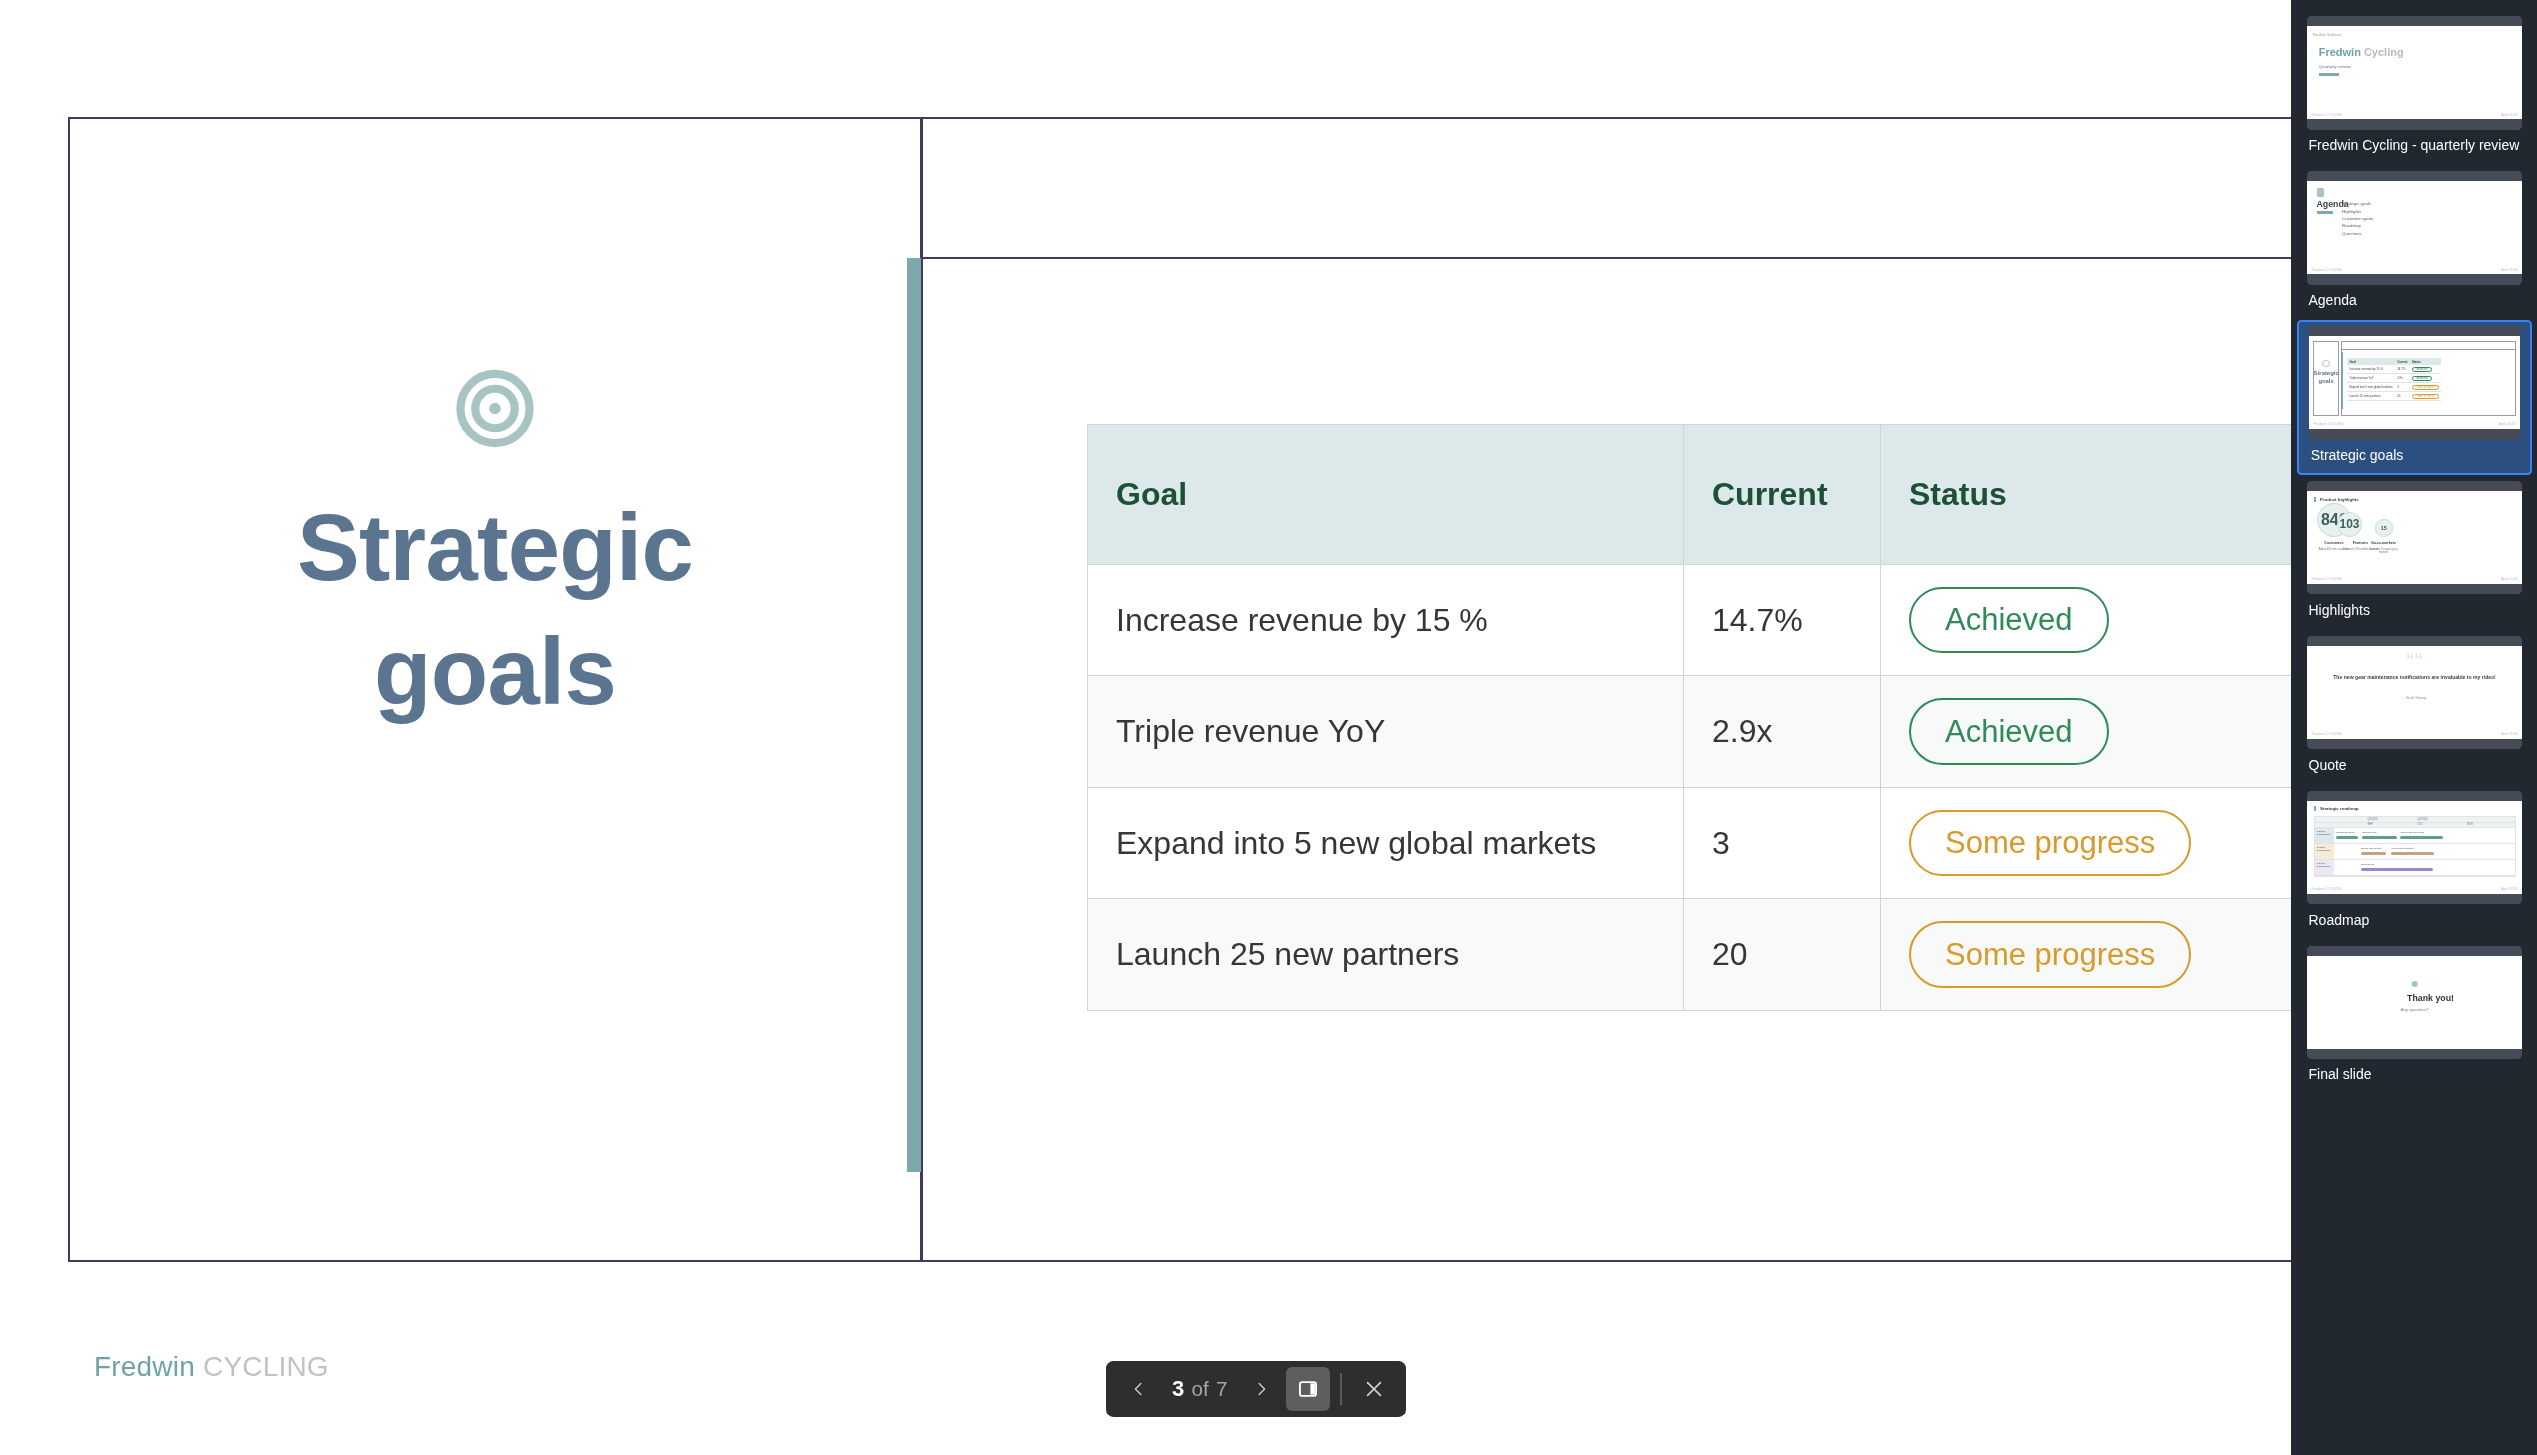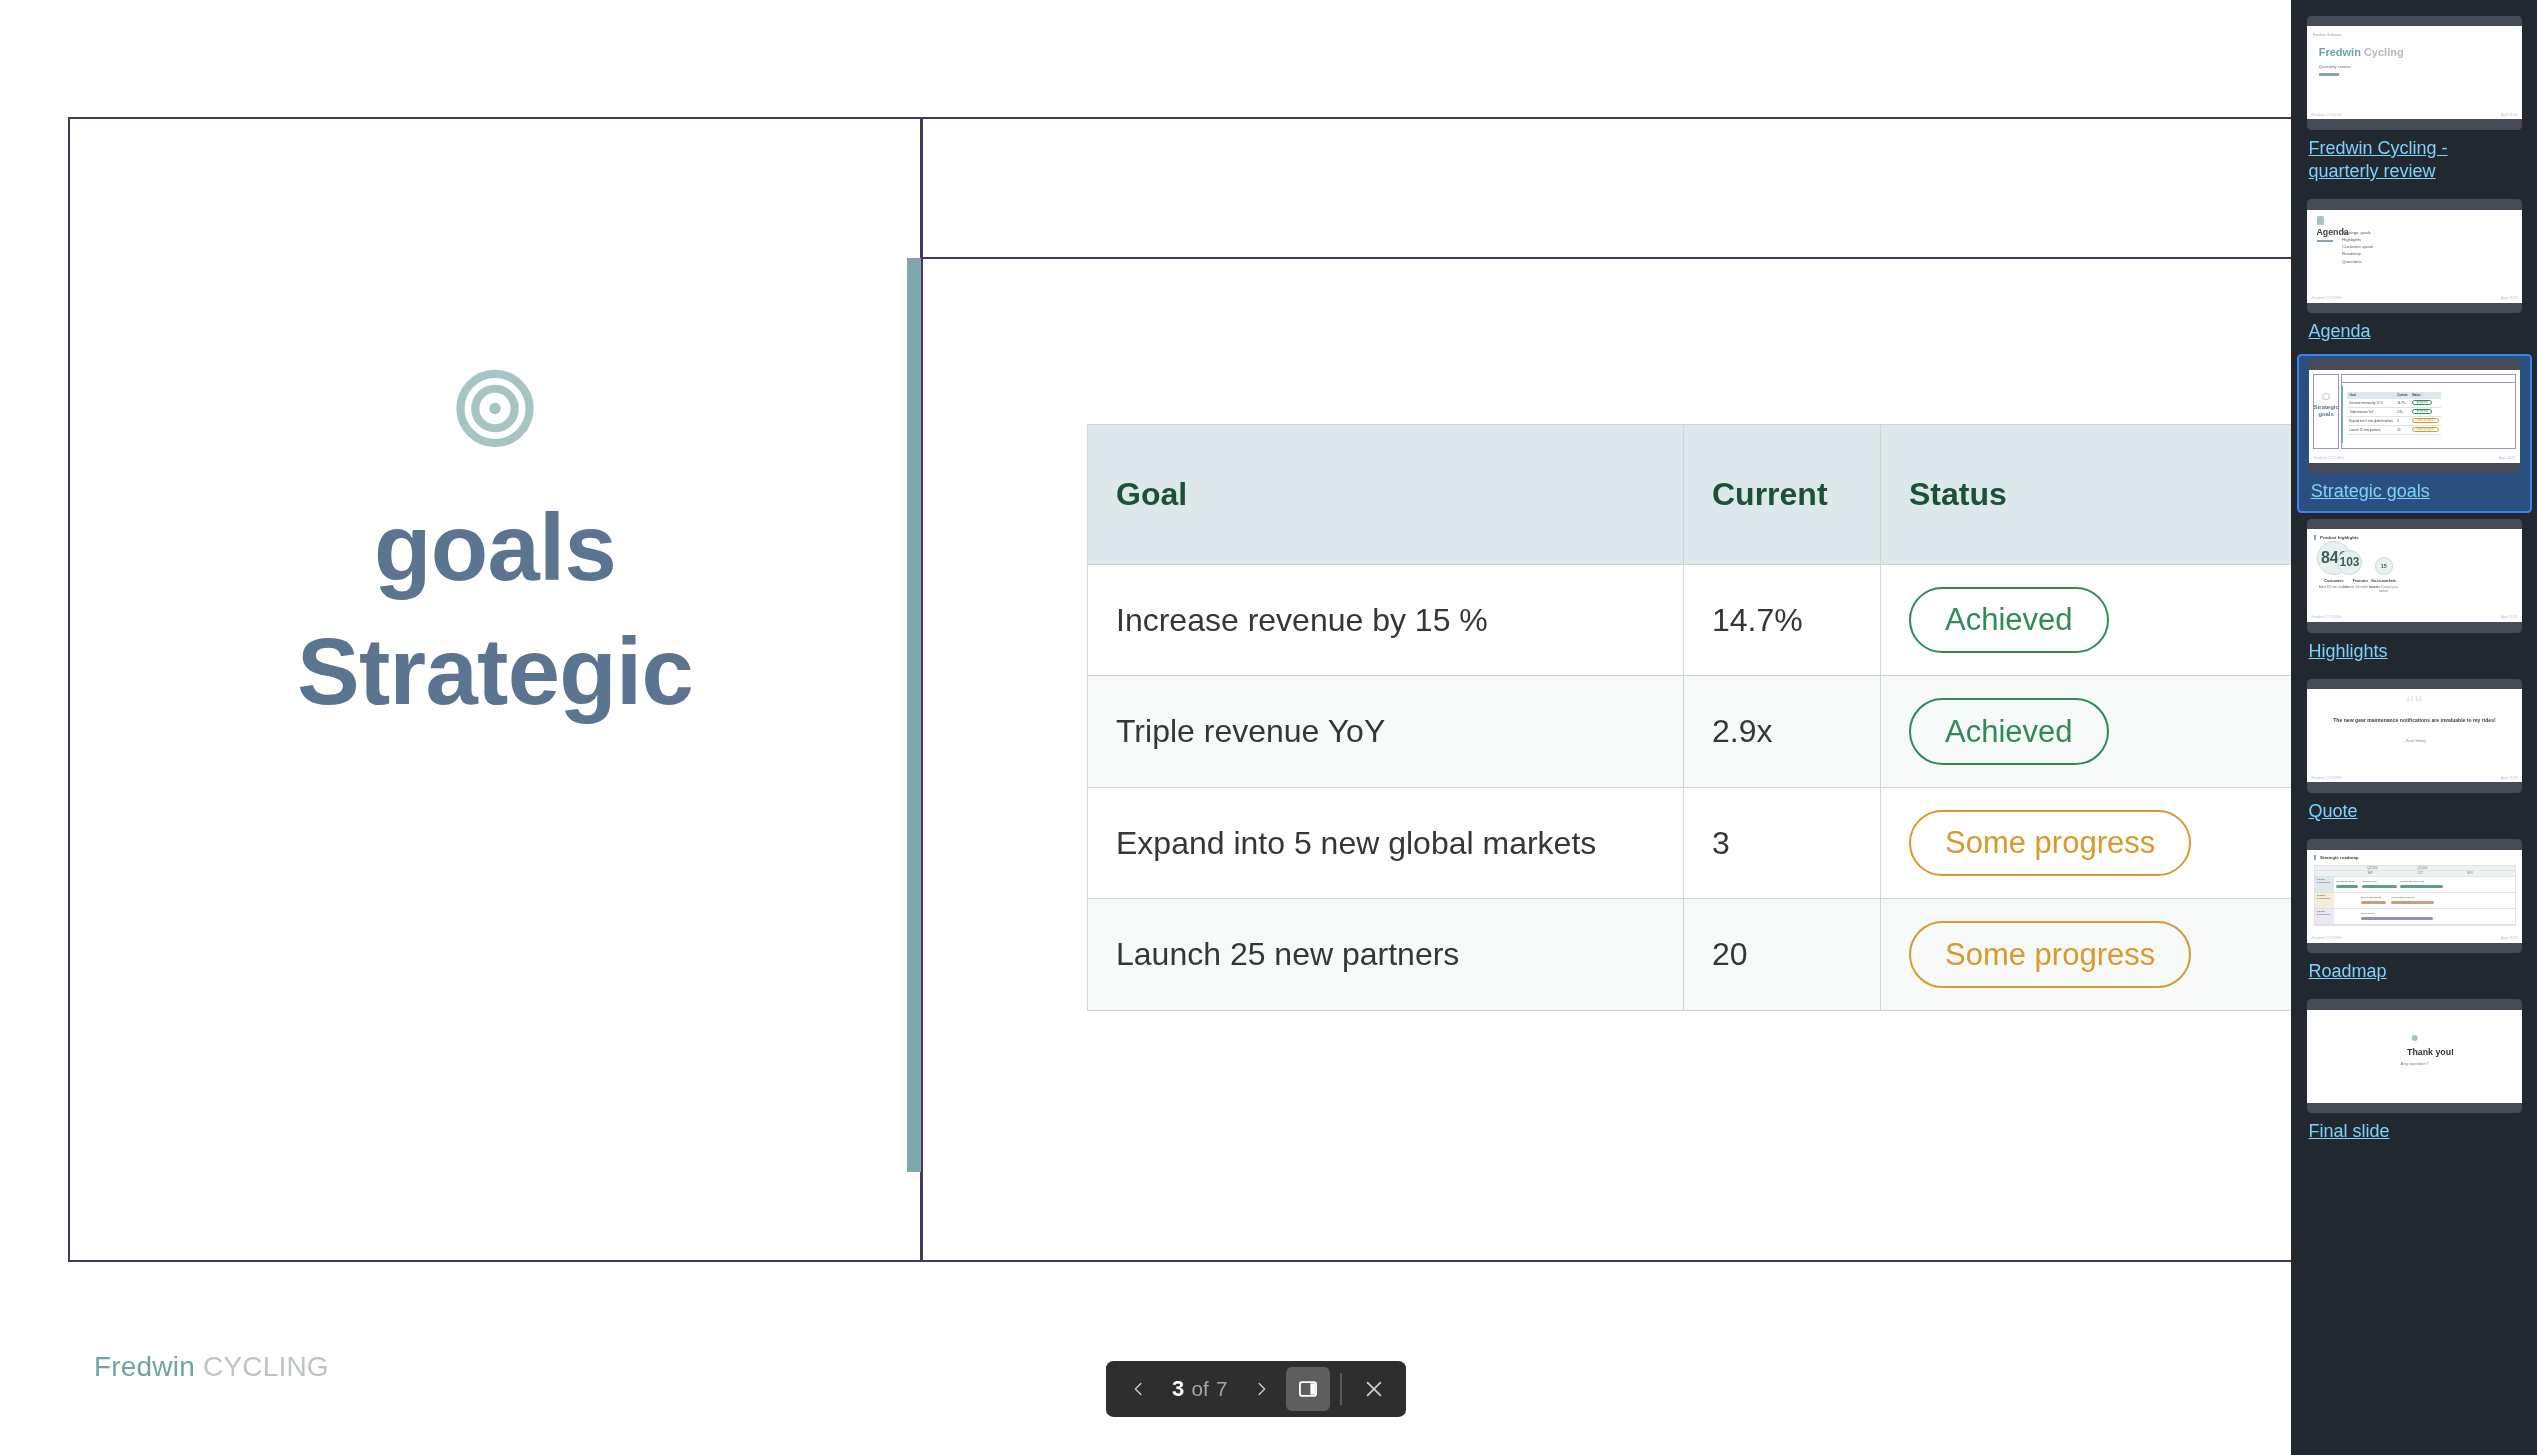--- a/index.html
+++ b/index.html
@@ -196,26 +196,25 @@
   }
   .thumb-page {
     background: #ffffff;
     height: 93px;
     position: relative;
     overflow: hidden;
     font-size: 5.1px;
     color: #555;
   }
   .thumb-label {
-    color: #7dd3fc;
-    font-size: 18px;
+    color: #ffffff;
+    font-size: 14px;
     line-height: 1.28;
     margin-top: 7.3px;
     padding-left: 1.5px;
-    text-decoration: underline;
   }
 
   
   .mini { position: absolute; }
   .mini-ftl { left: 4.4px; bottom: 2.9px; font-size: 3.7px; color: #b9bec2; }
   .mini-ftr { right: 4.4px; bottom: 2.9px; font-size: 3.7px; color: #b9bec2; }
 
   
   .m1-top { left: 5.9px; top: 6.6px; font-size: 3.7px; color: #9aa0a4; }
   .m1-h { left: 11.7px; top: 20px; font-size: 11px; font-weight: bold; }
@@ -280,22 +279,22 @@
 
     <div id="title-panel">
       <span id="target-icon">
         <svg width="79" height="79" viewBox="0 0 48 48">
           <circle cx="24" cy="24" r="21" fill="none" stroke="#a8c4c2" stroke-width="5"></circle>
           <circle cx="24" cy="24" r="12" fill="none" stroke="#a8c4c2" stroke-width="5"></circle>
           <circle cx="24" cy="24" r="3.5" fill="#a8c4c2"></circle>
         </svg>
       </span>
       <div id="slide-title">
+        <div>Strategic</div>
         <div>goals</div>
-        <div>Strategic</div>
       </div>
     </div>
 
     <div id="content-panel">
       <div id="content-header"></div>
     </div>
 
     <div id="accent-bar"></div>
 
     <table id="goal-table">

